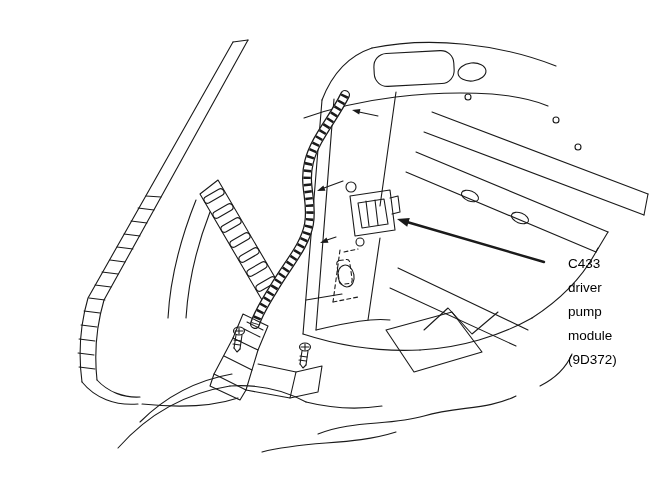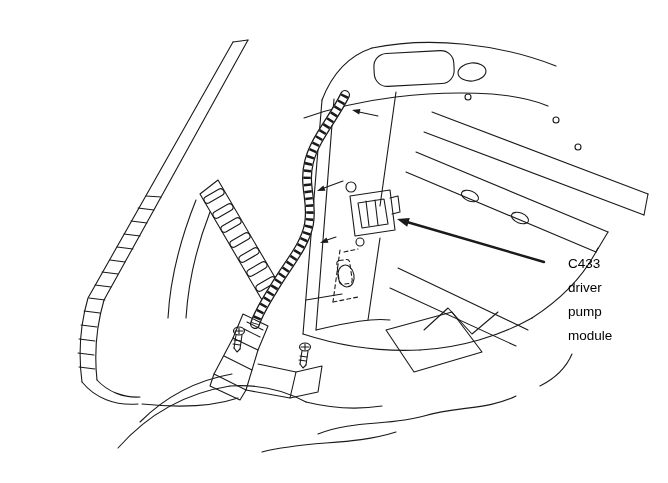--- a/index.html
+++ b/index.html
@@ -184,15 +184,16 @@
       <path d="M544,262 L407,222" stroke="#1a1a1a" stroke-width="2.4" fill="none" stroke-linecap="round"></path>
       <polygon points="397,219 409.8,218.1 407.2,226.7" fill="#1a1a1a" stroke="none"></polygon>
     </g>
   </svg>
 
   <div class="callout">
     <div>C433</div>
     <div>driver</div>
     <div>pump</div>
     <div>module</div>
+    <div>(9D372)</div>
   </div>
 
 </div>
 
 </body></html>

